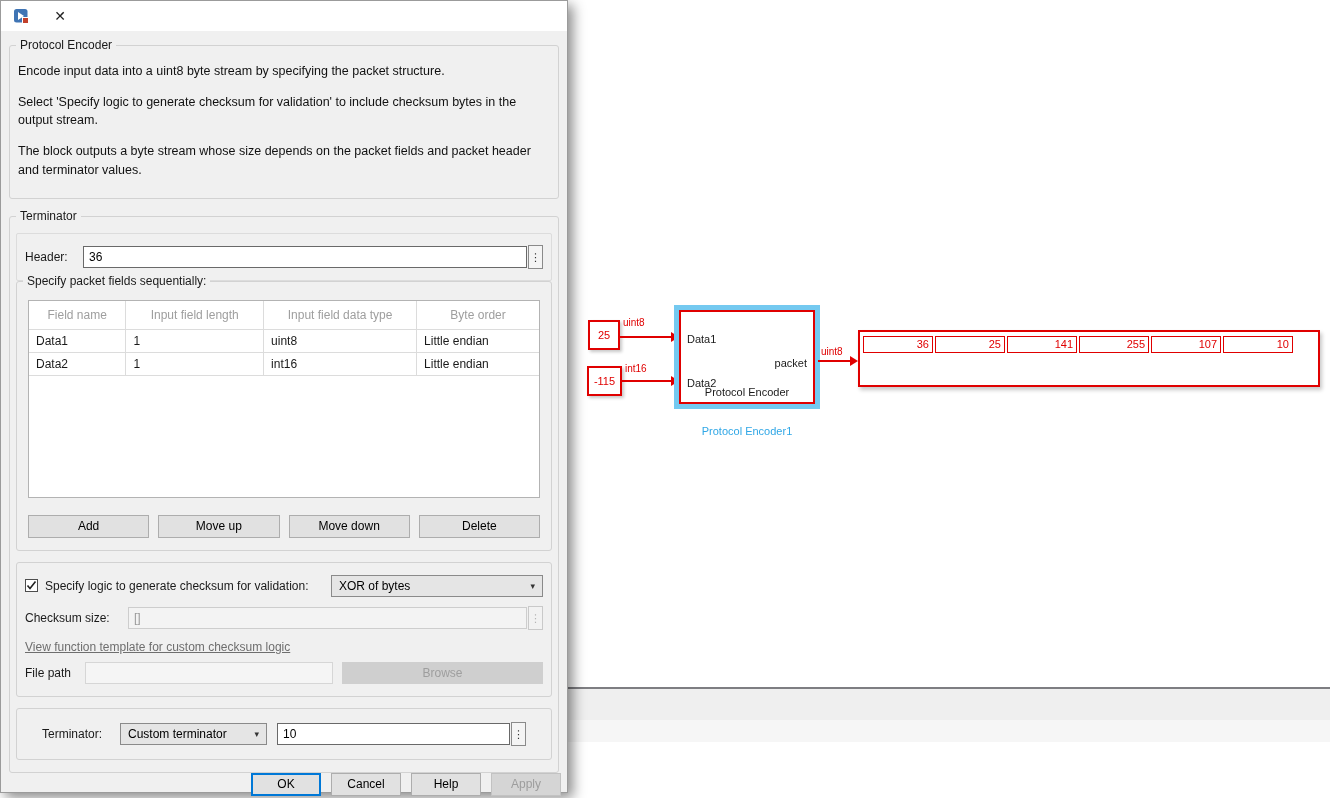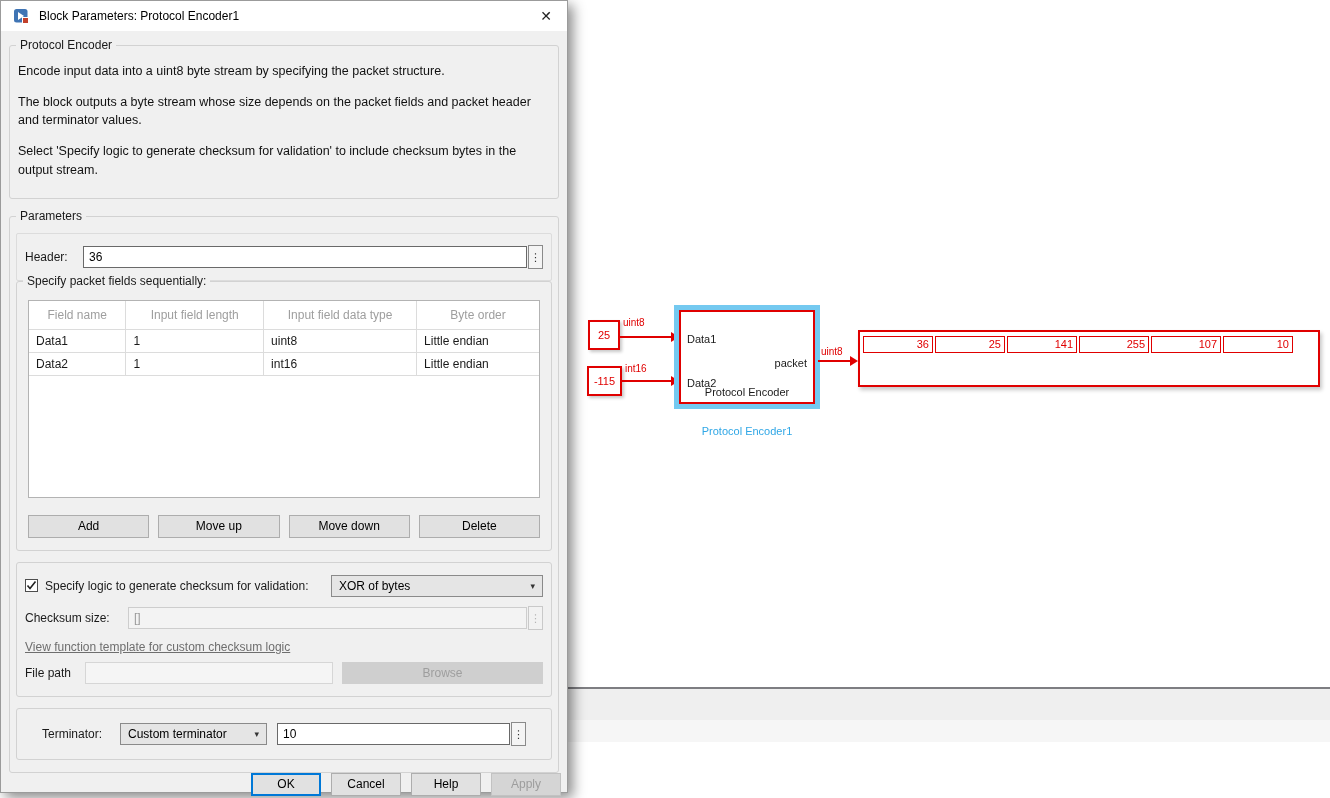--- a/index.html
+++ b/index.html
@@ -163,35 +163,34 @@
 </div>
 
 <div class="dialog">
 
   <div class="titlebar">
     <svg class="app-icon" viewBox="0 0 17 17">
       <rect x="1" y="1" width="13.5" height="13.5" rx="2.5" fill="#3f74b4"></rect>
       <polygon points="5,4 11,8 5,12" fill="#ffffff"></polygon>
       <rect x="9.5" y="9.5" width="6" height="6" fill="#c2402c" stroke="#fff" stroke-width="1"></rect>
     </svg>
-    <span class="title">Block Parameters: Protocol Encoder1</span>
     <span class="close-btn">✕</span>
   </div>
 
   <div class="dlg-body">
 
     <div class="gb desc-group">
       <span class="gb-title">Protocol Encoder</span>
       <p>Encode input data into a uint8 byte stream by specifying the packet structure.</p>
+      <p>Select 'Specify logic to generate checksum for validation' to include checksum bytes in the output stream.</p>
       <p>The block outputs a byte stream whose size depends on the packet fields and packet header and terminator values.</p>
-      <p>Select 'Specify logic to generate checksum for validation' to include checksum bytes in the output stream.</p>
     </div>
 
     <div class="gb params-group">
-      <span class="gb-title">Parameters</span>
+      <span class="gb-title">Terminator</span>
 
       <div class="hdr-box">
         <label>Header:</label>
         <input class="text-input" type="text" value="36" style="">
         <span class="ellipsis-btn">⋮</span>
       </div>
 
       <div class="gb pf-group">
         <span class="gb-title">Specify packet fields sequentially:</span>
         <div class="table-wrap">

